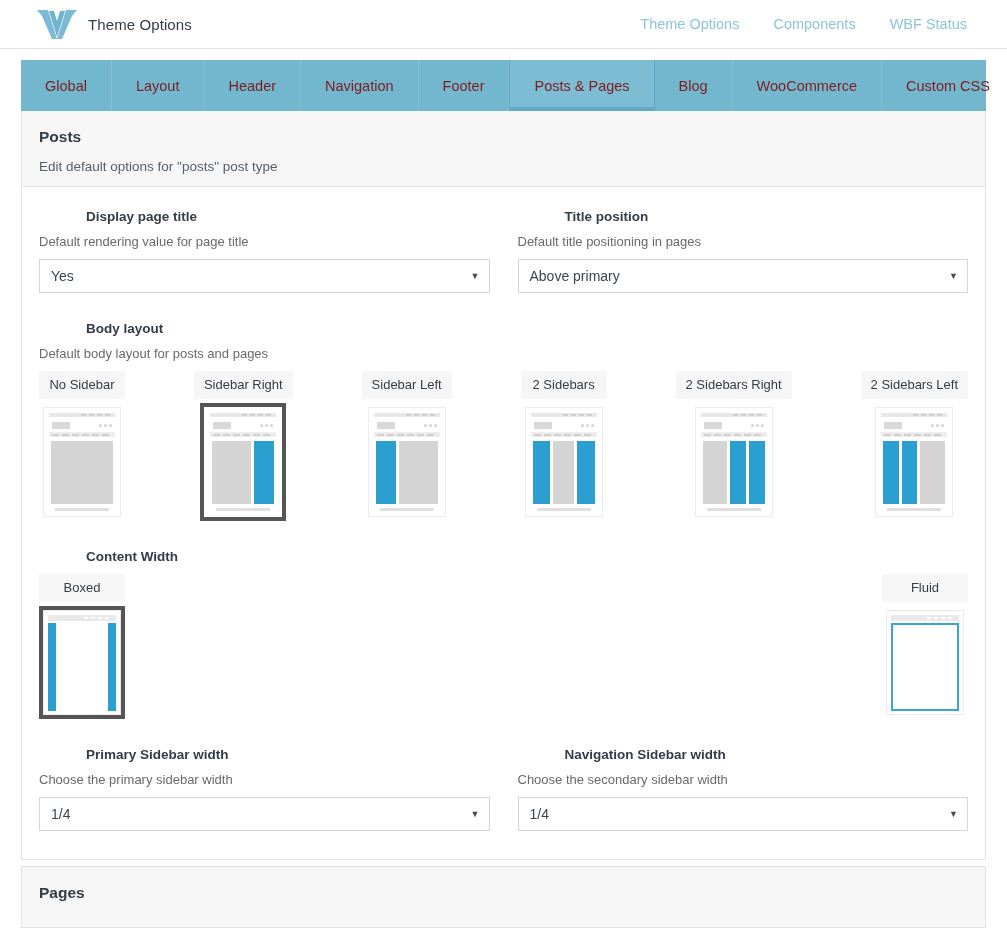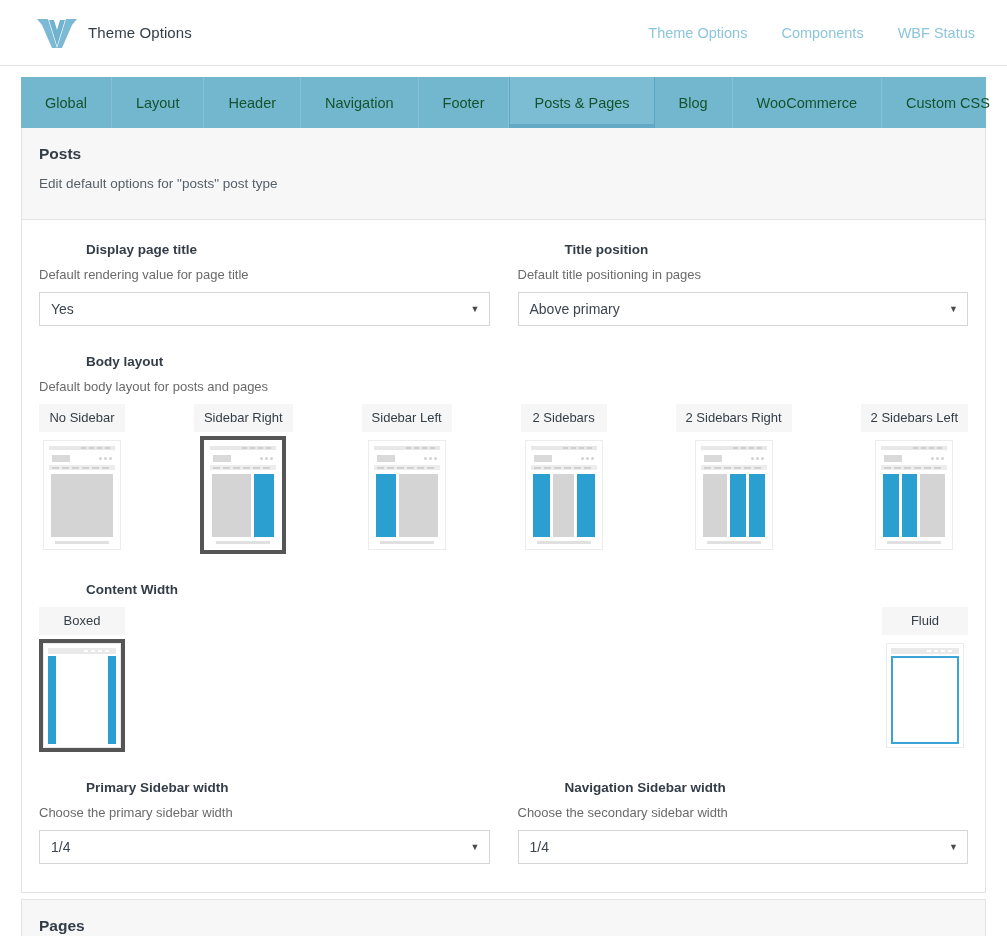--- a/index.html
+++ b/index.html
@@ -6,26 +6,26 @@
   html, body {
     width: 1007px; height: 936px;
     background: #ffffff;
     font-family: "Liberation Sans", sans-serif;
     color: #333d47;
     overflow: hidden;
   }
 
   
   .topbar {
-    height: 66px;
+    height: 49px;
     background: #ffffff;
     border-bottom: 1px solid #e2e2e2;
     display: flex;
     align-items: center;
-    padding: 0 14px 0 36px;
+    padding: 0 22px 0 36px;
   }
   .brand { display: flex; align-items: center; gap: 10px; }
   .logo-w { width: 42px; height: 32px; display: block; }
   .brand-title { font-size: 15px; color: #333d47; letter-spacing: .1px; }
   .topnav { margin-left: auto; display: flex; align-items: center; gap: 34px; padding-right: 18px; }
   .topnav a {
     font-size: 14.5px;
     color: #8cc5de;
     text-decoration: none;
     white-space: nowrap;
@@ -36,21 +36,21 @@
   .tabs {
     display: flex;
     background: #73b7cf;
     height: 51px;
     align-items: stretch;
   }
   .tab {
     display: flex; align-items: center; justify-content: center;
     padding: 0 24px;
     font-size: 14.5px;
-    color: #14532d;
+    color: #7f1d1d;
     border-right: 1px solid #85c0d5;
     cursor: pointer;
     white-space: nowrap;
   }
   .tab.active {
     background: #7cbdd3;
     border-left: 1px solid #5ea7c2;
     border-right: 1px solid #5ea7c2;
     box-shadow: inset 0 -4px 0 #61a9c4;
   }
@@ -58,21 +58,21 @@
   
   .panel {
     margin: 0 21px;
     border: 1px solid #e3e3e3;
     border-top: none;
     background: #ffffff;
   }
   .section-head {
     background: #f7f7f7;
     border-bottom: 1px solid #e3e3e3;
-    padding: 17px 17px 28px 17px;
+    padding: 17px 17px 12px 17px;
   }
   .section-head h2 {
     font-size: 15.5px; font-weight: bold; color: #333d47; margin-bottom: 13px;
   }
   .section-head p { font-size: 13.5px; color: #555f69; }
 
   .body-area { padding: 22px 17px 0 17px; }
 
   .row2 { display: flex; gap: 0; }
   .col { width: 50%; padding-right: 14px; }

